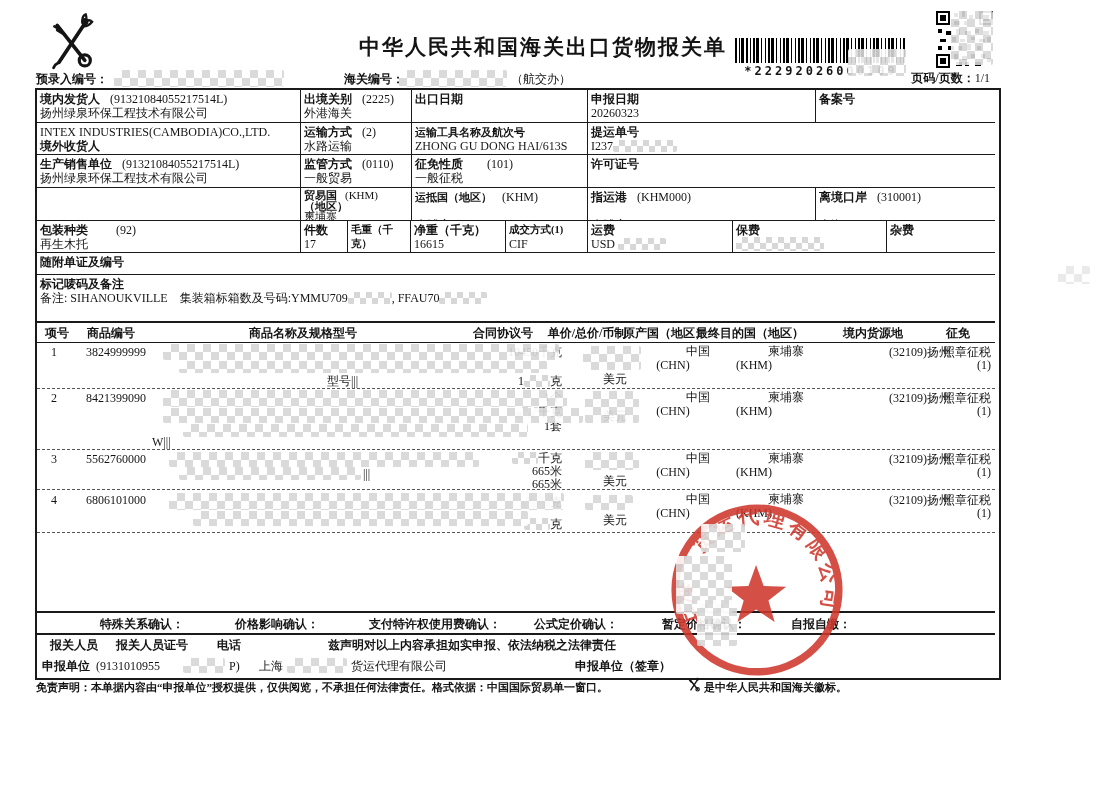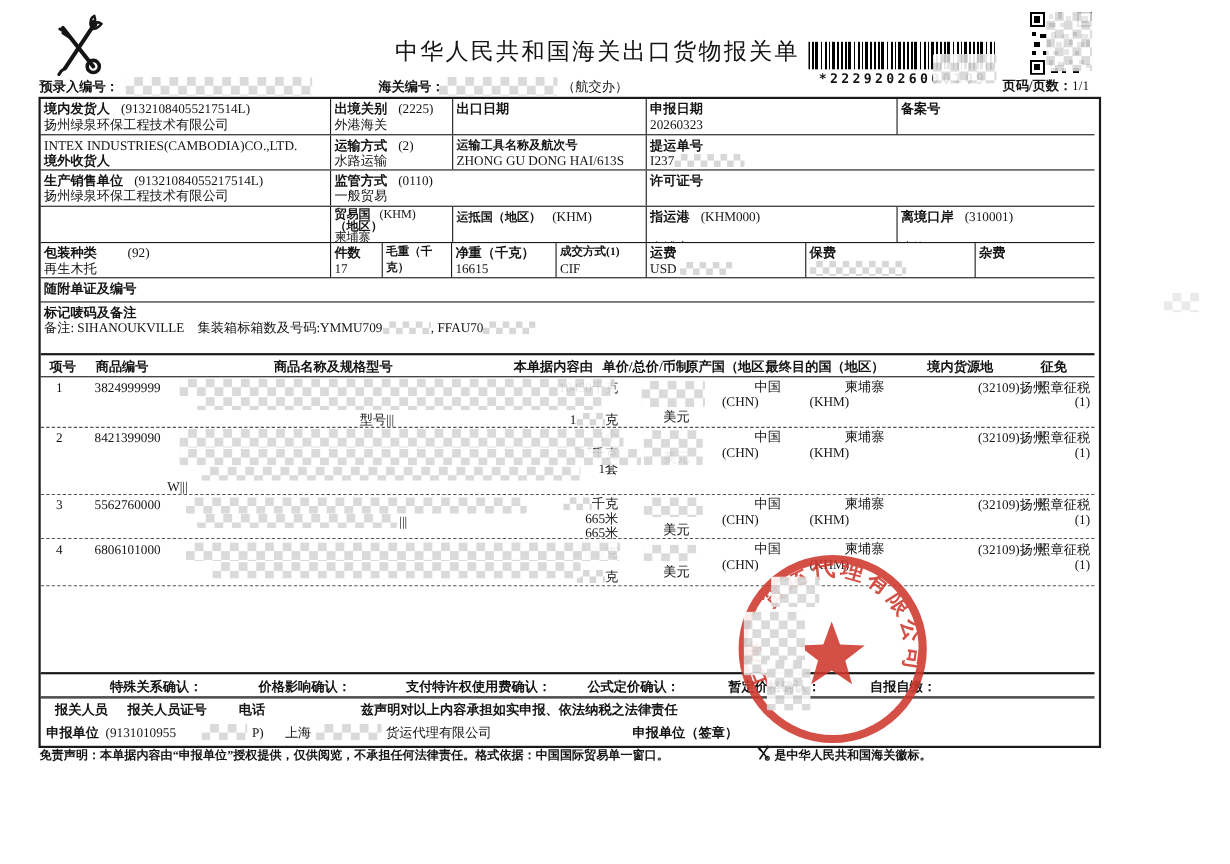--- a/index.html
+++ b/index.html
@@ -3,21 +3,21 @@
 <meta charset="utf-8">
 <style>
   html,body{margin:0;padding:0;background:#ffffff;}
   .page{position:relative;width:1118px;height:785px;background:#fff;overflow:hidden;
         font-family:"Liberation Serif","DejaVu Serif",serif;color:#141414;}
   .abs{position:absolute;}
   .t{position:absolute;white-space:nowrap;font-size:12px;line-height:14px;}
   .b{font-weight:bold;}
   .f10{font-size:10.5px;} .f11{font-size:11px;font-family:Liberation Serif, serif;}
   .ctr{transform:translateX(-50%);}
-  .title{font-size:21px;font-weight:400;letter-spacing:2px;text-align:center;}
+  .title{font-size:21px;font-weight:700;letter-spacing:2px;text-align:center;}
   .table{position:absolute;left:35px;top:88px;width:962px;height:588px;border:2px solid #1a1a1a;}
   .row{position:absolute;left:0;width:958px;border-bottom:1px solid #1a1a1a;box-sizing:border-box;}
   .item{position:absolute;left:0;width:958px;border-bottom:1px dashed #555;box-sizing:border-box;}
   .cell{position:absolute;top:0;height:100%;border-left:1px solid #1a1a1a;box-sizing:border-box;
         padding:2px 3px 0;font-size:12px;line-height:14px;overflow:hidden;}
   .c0{border-left:none;}
   .lab{font-weight:bold;}
   .code{margin-left:10px;}
   .gap{margin-top:14px;}
   .tc3{font-size:11px;line-height:10.5px;}
@@ -165,20 +165,24 @@
 
     <div class="row" style="top:65px;height:33px">
       <div class="cell c0" style="left:0;width:263px">
         <div><span class="lab">生产销售单位</span><span class="code">(91321084055217514L)</span></div>
         <div>扬州绿泉环保工程技术有限公司</div>
       </div>
       <div class="cell" style="left:263px;width:111px">
         <div><span class="lab">监管方式</span><span class="code">(0110)</span></div>
         <div>一般贸易</div>
       </div>
+      <div class="cell" style="left:374px;width:176px">
+        <div><span class="lab">征免性质</span><span class="code" style="margin-left:24px">(101)</span></div>
+        <div>一般征税</div>
+      </div>
       <div class="cell" style="left:550px;width:408px">
         <div><span class="lab">许可证号</span></div>
       </div>
     </div>
 
     <div class="row" style="top:98px;height:33px">
       <div class="cell tc3" style="left:263px;width:111px">
         <div><span class="lab">贸易国</span><span style="margin-left:8px">(KHM)</span></div>
         <div class="lab">（地区）</div>
         <div>柬埔寨</div>
@@ -243,21 +247,21 @@
         <div>
           <span>备注: SIHANOUKVILLE　集装箱标箱数及号码:YMMU709</span><span class="rin" style="width:44px"></span><span>, FFAU70</span><span class="rin" style="width:48px"></span>
         </div>
       </div>
     </div>
 
     <div class="row" style="top:233px;height:20px">
       <span class="t b ctr" style="left:20px;top:3px">项号</span>
       <span class="t b ctr" style="left:74px;top:3px">商品编号</span>
       <span class="t b ctr" style="left:266px;top:3px">商品名称及规格型号</span>
-      <span class="t b ctr" style="left:466px;top:3px">本单据内容由</span>
+      <span class="t b ctr" style="left:466px;top:3px">合同协议号</span>
       <span class="t b ctr" style="left:550px;top:3px">单价/总价/币制</span>
       <span class="t b ctr" style="left:628px;top:3px">原产国（地区）</span>
       <span class="t b ctr" style="left:713px;top:3px">最终目的国（地区）</span>
       <span class="t b ctr" style="left:836px;top:3px">境内货源地</span>
       <span class="t b ctr" style="left:921px;top:3px">征免</span>
     </div>
 
     <div class="item" style="top:253px;height:46px">
       <span class="t" style="left:14px;top:2px">1</span>
       <span class="t" style="left:49px;top:2px">3824999999</span>

